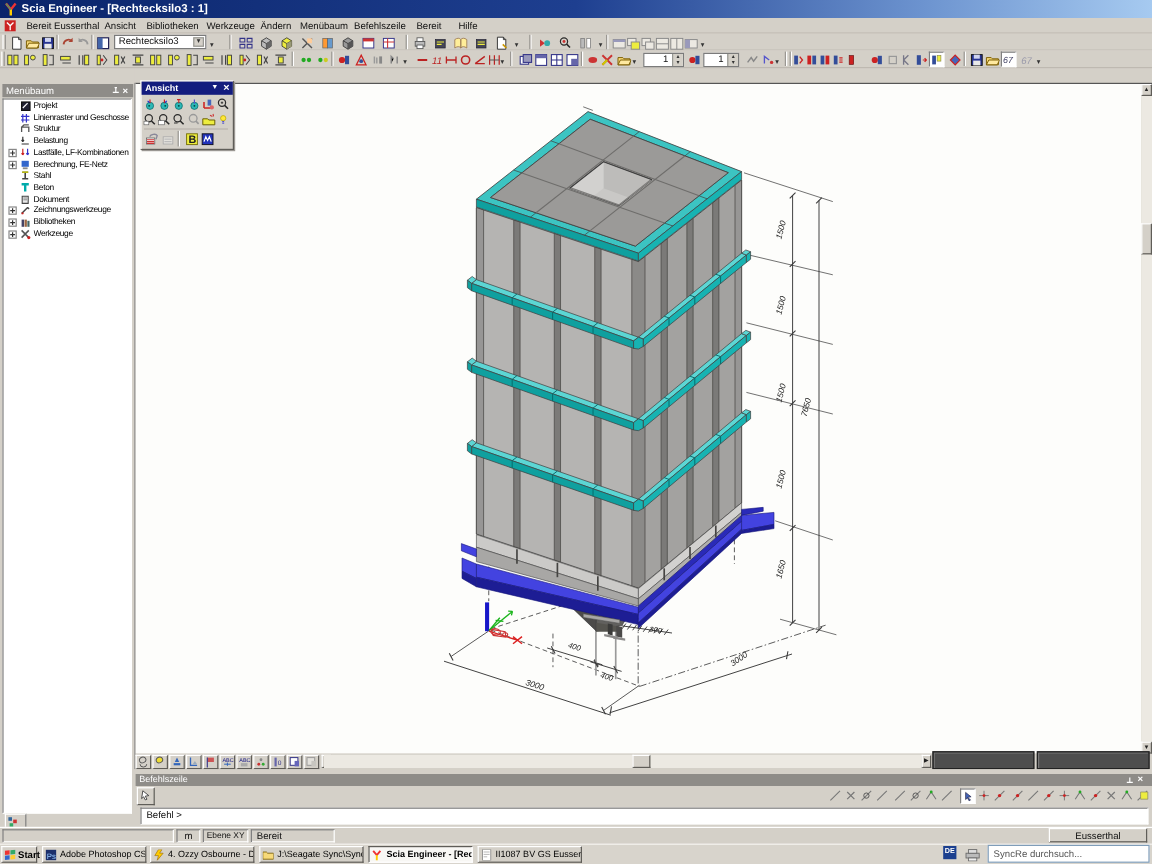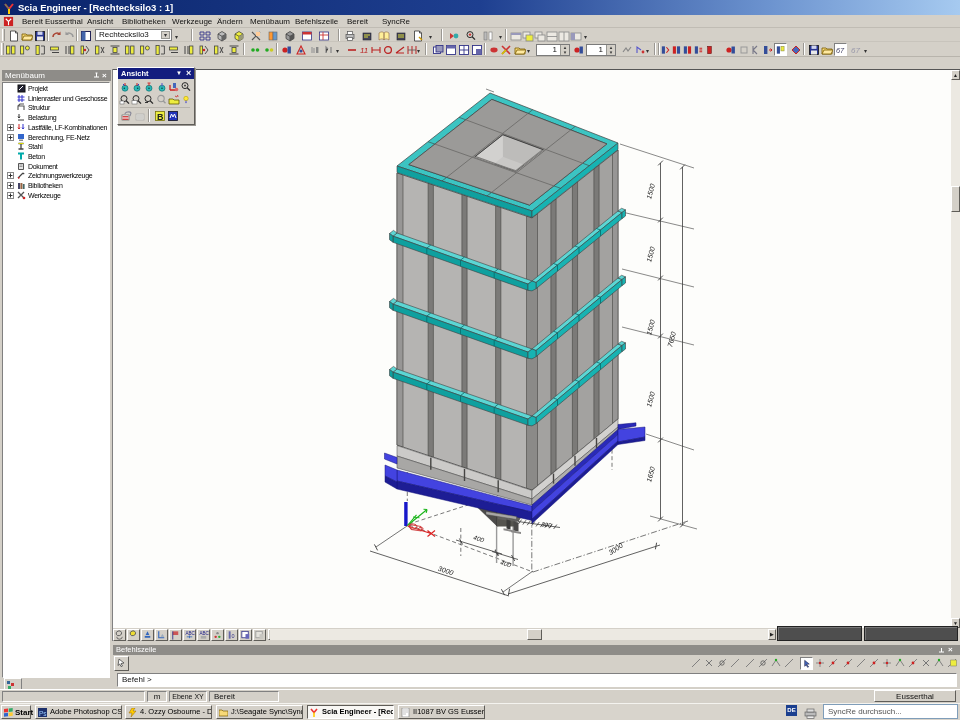--- a/index.html
+++ b/index.html
@@ -22,21 +22,21 @@
   </div>
 <div style="left:22px;top:15px;width:60px;height:13px;font-size:8px;line-height:13px;color:#111;white-space:nowrap;">Bereit</div>
 <div style="left:45px;top:15px;width:60px;height:13px;font-size:8px;line-height:13px;color:#111;white-space:nowrap;">Eusserthal</div>
 <div style="left:87px;top:15px;width:60px;height:13px;font-size:8px;line-height:13px;color:#111;white-space:nowrap;">Ansicht</div>
 <div style="left:122px;top:15px;width:60px;height:13px;font-size:8px;line-height:13px;color:#111;white-space:nowrap;">Bibliotheken</div>
 <div style="left:172px;top:15px;width:60px;height:13px;font-size:8px;line-height:13px;color:#111;white-space:nowrap;">Werkzeuge</div>
 <div style="left:217px;top:15px;width:60px;height:13px;font-size:8px;line-height:13px;color:#111;white-space:nowrap;">Ändern</div>
 <div style="left:250px;top:15px;width:60px;height:13px;font-size:8px;line-height:13px;color:#111;white-space:nowrap;">Menübaum</div>
 <div style="left:295px;top:15px;width:60px;height:13px;font-size:8px;line-height:13px;color:#111;white-space:nowrap;">Befehlszeile</div>
 <div style="left:347px;top:15px;width:60px;height:13px;font-size:8px;line-height:13px;color:#111;white-space:nowrap;">Bereit</div>
-<div style="left:382px;top:15px;width:60px;height:13px;font-size:8px;line-height:13px;color:#111;white-space:nowrap;">SyncRe</div>
+<div style="left:382px;top:15px;width:60px;height:13px;font-size:8px;line-height:13px;color:#111;white-space:nowrap;">Hilfe</div>
 <div style="left:0px;top:28px;width:960px;height:14px;background:#d4d0c8;border-bottom:1px solid #c8c4bc;"></div>
 <div style="left:2px;top:29px;width:3px;height:12px;border-left:1px solid #fff;border-right:1px solid #9a9792;margin:0;"></div>
 <div style="left:7px;top:29px;width:13px;height:13px;display:flex;align-items:center;justify-content:center;">
     <svg width="12" height="12" viewBox="0 0 12 12" style="display:block">
       <path d="M2.5 1h5l2 2v8h-7z" fill="#fff" stroke="#333" stroke-width="0.8"></path>
       <path d="M7.5 1v2h2" fill="none" stroke="#333" stroke-width="0.8"></path>
     </svg>
   </div>
 <div style="left:20px;top:29px;width:13px;height:13px;display:flex;align-items:center;justify-content:center;">
     <svg width="12" height="12" viewBox="0 0 12 12" style="display:block">

